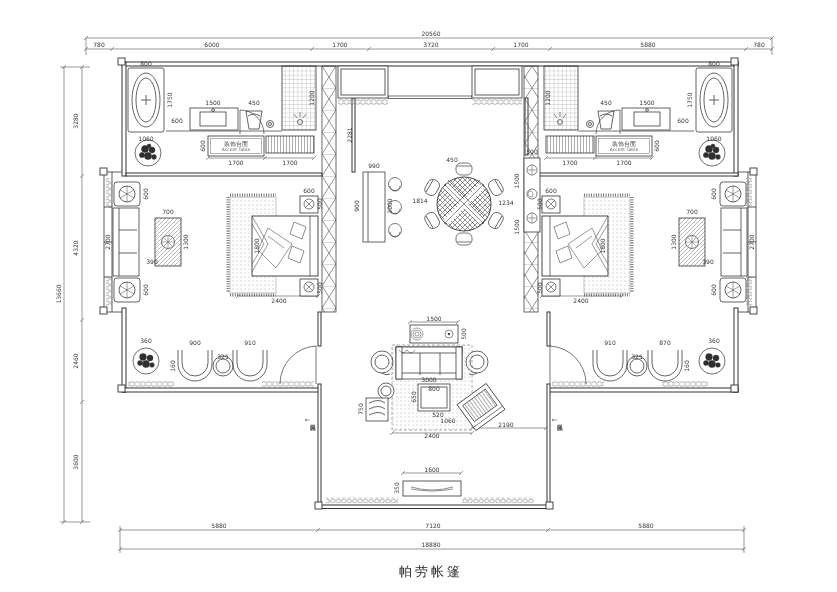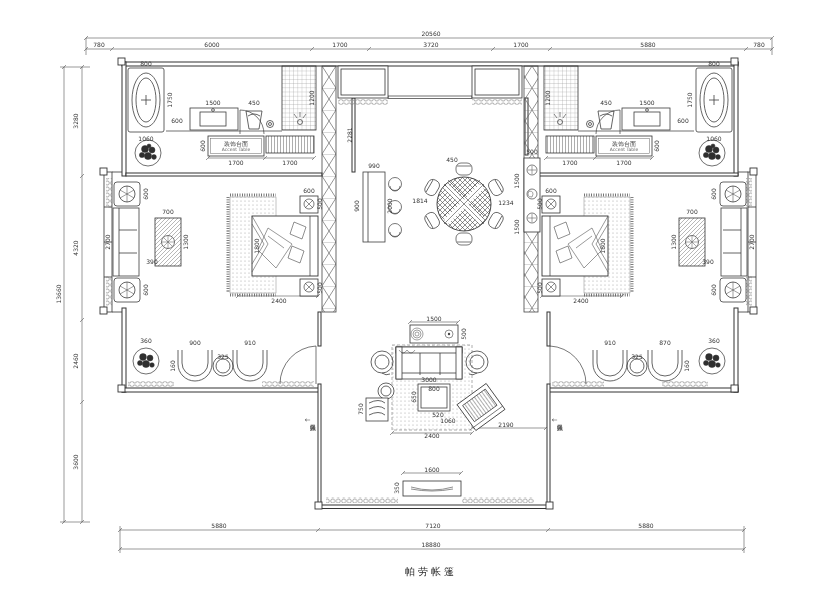--- a/index.html
+++ b/index.html
@@ -10,21 +10,21 @@
   .dim{position:absolute;font-size:6px;line-height:6px;color:#333;white-space:nowrap;
        transform:translate(-50%,-50%);}
   .dim.v{transform:translate(-50%,-50%) rotate(-90deg);}
   .accent-label{position:absolute;text-align:center;transform:translate(-50%,-50%);color:#444;}
   .accent-label .cn{font-size:6px;line-height:7px;display:block;}
   .accent-label .en{font-size:4.5px;line-height:5px;display:block;color:#666;}
   .entry-label{position:absolute;writing-mode:vertical-rl;font-size:6px;line-height:7px;
        color:#555;transform:translate(-50%,-50%);text-align:center;}
   .entry-label .arr{display:block;font-size:7px;}
   .plan-title{position:absolute;left:431px;top:572px;transform:translate(-50%,-50%);
-       font-size:10px;letter-spacing:3px;color:#2c2c2c;
+       font-size:13px;letter-spacing:3px;color:#2c2c2c;
        font-family:"DejaVu Serif","Liberation Serif",serif;}
 </style>
 </head>
 <body>
 
 <div class="canvas">
 
 <svg class="plan" width="837" height="592" viewBox="0 0 837 592">
   <defs>
     <pattern id="grid4" width="4.2" height="4.2" patternUnits="userSpaceOnUse">

